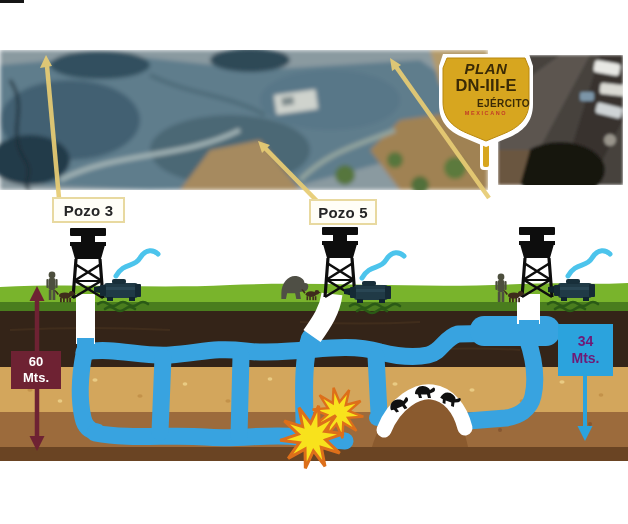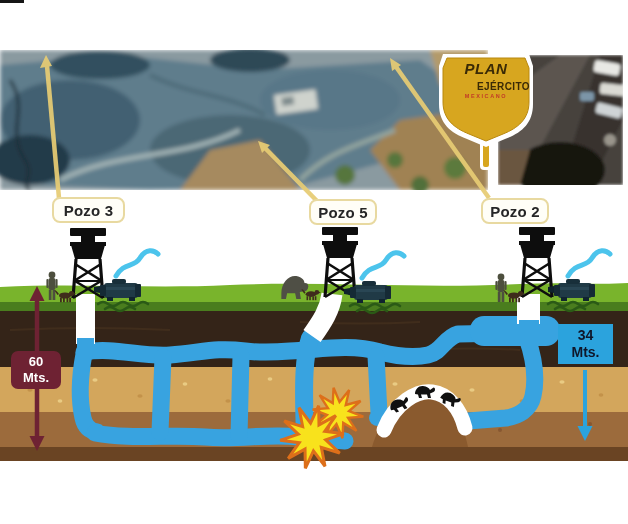--- a/index.html
+++ b/index.html
@@ -3,33 +3,33 @@
 <meta charset="utf-8">
 <style>
   html,body{margin:0;padding:0;background:#ffffff;}
   #canvas{
     position:relative;width:628px;height:524px;background:#ffffff;overflow:hidden;
     font-family:"Liberation Sans",sans-serif;
   }
   #scene{position:absolute;left:0;top:0;}
   .overlay{position:absolute;box-sizing:border-box;}
   .pozo-label{
-    background:#fffef7;border:2px solid #e8d9a0;border-radius:8px;
+    background:#fffef7;border:2px solid #e8d9a0;border-radius:0;
     display:flex;align-items:center;justify-content:center;
     font-weight:bold;font-size:15px;color:#262626;letter-spacing:.2px;
   }
   #pozo3-label{left:52px;top:197px;width:73px;height:26px;}
   #pozo1-label{left:309px;top:199px;width:68px;height:26px;}
   #pozo2-label{left:481px;top:198px;width:68px;height:26px;}
   .depth-box{
     display:flex;flex-direction:column;align-items:center;justify-content:center;
     font-weight:bold;line-height:1.25;text-align:center;
   }
-  #depth-left-box{left:11px;top:351px;width:50px;height:38px;background:#6e2233;color:#ffffff;font-size:13px;border-radius:7px;}
-  #depth-right-box{left:558px;top:324px;width:55px;height:40px;background:#2ba3dd;color:#0f172a;font-size:14px;}
+  #depth-left-box{left:11px;top:351px;width:50px;height:38px;background:#6e2233;color:#ffffff;font-size:13px;}
+  #depth-right-box{left:558px;top:324px;width:55px;height:52px;background:#2ba3dd;color:#701a75;font-size:14px;}
   #badge-text{
     left:439px;top:61px;width:94px;text-align:center;color:#3a2a06;pointer-events:none;
   }
   #badge-text .b1{font-size:15px;font-weight:800;letter-spacing:.5px;line-height:1.05;font-style:italic;}
   #badge-text .b2{font-size:16.5px;font-weight:800;letter-spacing:.2px;line-height:1.05;}
   #badge-text .b3{font-size:10px;font-weight:800;letter-spacing:.4px;margin-top:4px;margin-left:35px;}
   #badge-text .b4{font-size:5.5px;font-weight:700;letter-spacing:1.6px;margin-top:1px;color:#c23b28;}
 </style>
 </head>
 <body>
@@ -303,32 +303,30 @@
     <path d="M 447,58 L 525,58 L 529,68 L 529,102 C 529,119 518,128 503,134 L 486,141 L 469,134 C 454,128 443,119 443,102 L 443,68 Z" fill="#d7a61f" stroke="#b8880f" stroke-width="1"></path>
   </g>
 </svg>
 
 <div class="overlay pozo-label" id="pozo3-label">
   <span>Pozo 3</span>
 </div>
 <div class="overlay pozo-label" id="pozo1-label">
   <span>Pozo 5</span>
 </div>
-<div class="overlay pozo-label" id="pozo2-label">
-  <span>Pozo 2</span>
-</div>
 
 <div class="overlay depth-box" id="depth-left-box">
   <div>60</div>
   <div>Mts.</div>
 </div>
 <div class="overlay depth-box" id="depth-right-box">
   <div>34</div>
   <div>Mts.</div>
 </div>
 
 <div class="overlay" id="badge-text">
   <div class="b1">PLAN</div>
+  <div class="b2">DN-III-E</div>
   <div class="b3">EJÉRCITO</div>
   <div class="b4">MEXICANO</div>
 </div>
 
 </div>
 
 </body></html>

